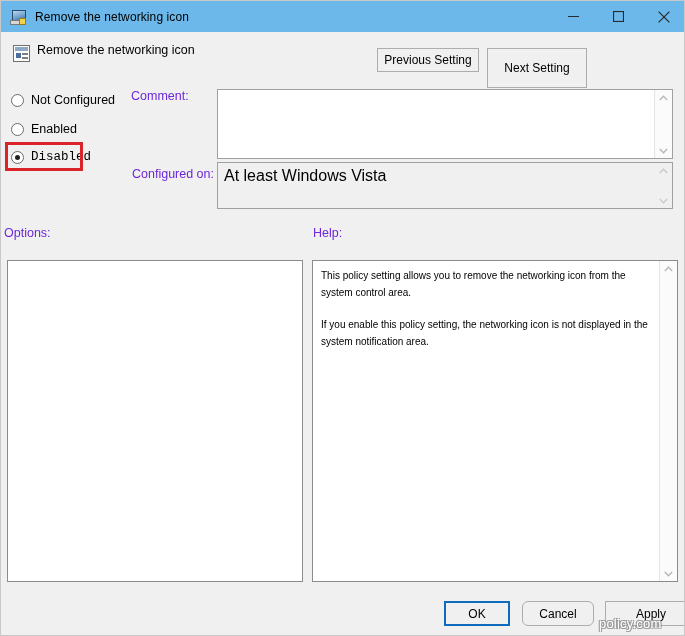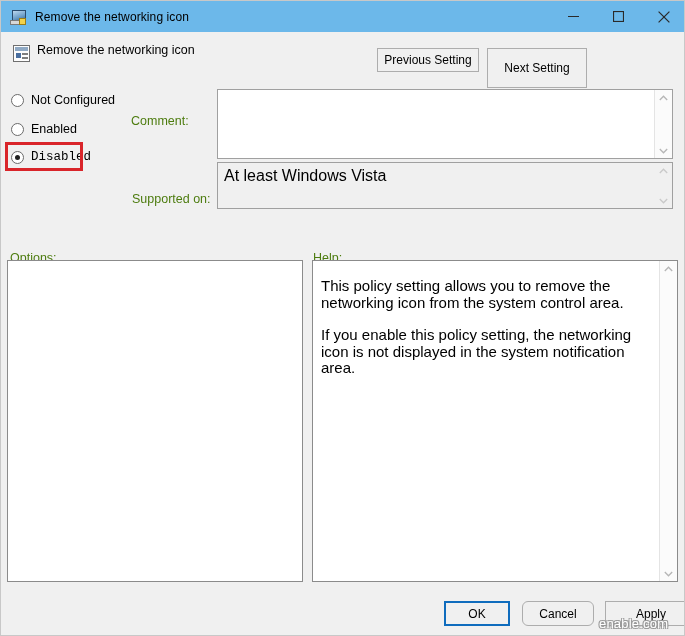--- a/index.html
+++ b/index.html
@@ -189,27 +189,26 @@
     width: 78px; height: 29px;
     border: 3px solid #d9252a;
     box-sizing: border-box;
     pointer-events: none;
   }
 
   
   .lbl {
     position: absolute;
     font-size: 12.5px;
-    color: #4d7c0f;
+    color: #6d28d9;
     white-space: nowrap;
-    margin-top: 25px;
   }
   .lbl-comment { left: 130px; top: 88px; }
   .lbl-supported { left: 131px; top: 166px; }
-  .lbl-options { left: 9px; top: 225px; }
+  .lbl-options { left: 3px; top: 225px; }
   .lbl-help { left: 312px; top: 225px; }
 
   
   .tbox {
     position: absolute;
     background: #ffffff;
     border: 1px solid #a0a0a0;
     box-sizing: border-box;
     display: flex;
   }
@@ -257,22 +256,22 @@
   .panel-options {
     left: 6px; top: 259px;
     width: 296px; height: 322px;
   }
   .panel-help {
     left: 311px; top: 259px;
     width: 366px; height: 322px;
   }
   .help-text {
     flex: 1 1 auto;
-    padding: 17px 9px 7px 8px;
-    font-size: 15px;
+    padding: 7px 9px 7px 8px;
+    font-size: 10px;
     line-height: 16.5px;
     color: #000;
     overflow: hidden;
   }
   .help-text p { margin: 0 0 16px 0; }
   .help-text p:last-child { margin-bottom: 0; }
 
   
   .btn-ok {
     position: absolute;
@@ -372,21 +371,21 @@
           </svg>
       </div>
       <div class="arr dn">
         <svg width="9" height="6" viewBox="0 0 9 6">
             <polyline points="0.8,1 4.5,4.8 8.2,1" fill="none" stroke="#b6b6b6" stroke-width="1.3"></polyline>
           </svg>
       </div>
     </div>
   </div>
 
-  <div class="lbl lbl-supported">Supported on:</div>
+  <div class="lbl lbl-supported">Configured on:</div>
   <div class="tbox tbox-supported">
     <div class="tbox-inner">At least Windows Vista</div>
     <div class="vscroll flat">
       <div class="arr up">
         <svg width="9" height="6" viewBox="0 0 9 6">
             <polyline points="0.8,5 4.5,1.2 8.2,5" fill="none" stroke="#c9c9c9" stroke-width="1.3"></polyline>
           </svg>
       </div>
       <div class="arr dn">
         <svg width="9" height="6" viewBox="0 0 9 6">
@@ -419,14 +418,14 @@
             <polyline points="0.8,1 4.5,4.8 8.2,1" fill="none" stroke="#b6b6b6" stroke-width="1.3"></polyline>
           </svg>
       </div>
     </div>
   </div>
 
   <button class="btn btn-ok">OK</button>
   <button class="btn btn-cancel">Cancel</button>
   <button class="btn btn-apply">Apply</button>
 
-  <div class="watermark">enable.com</div>
+  <div class="watermark">policy.com</div>
 </div>
 
 </body></html>

